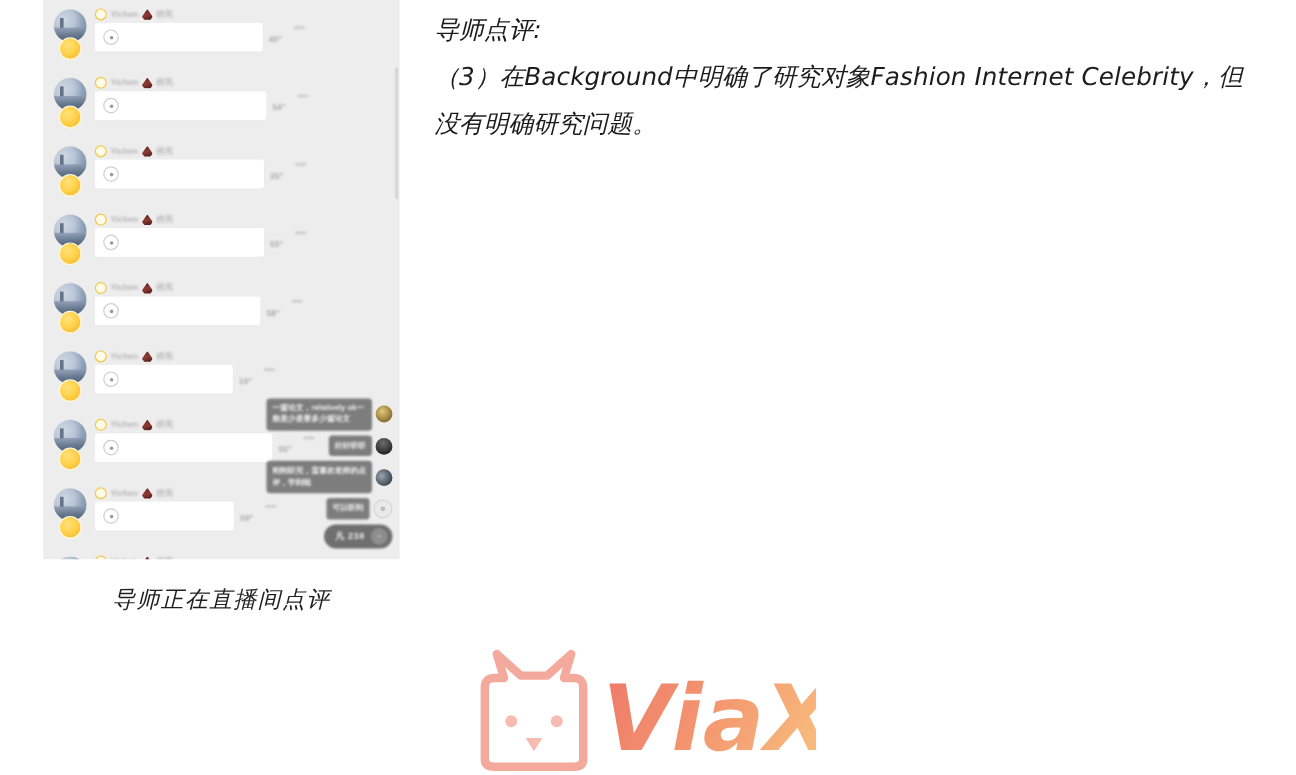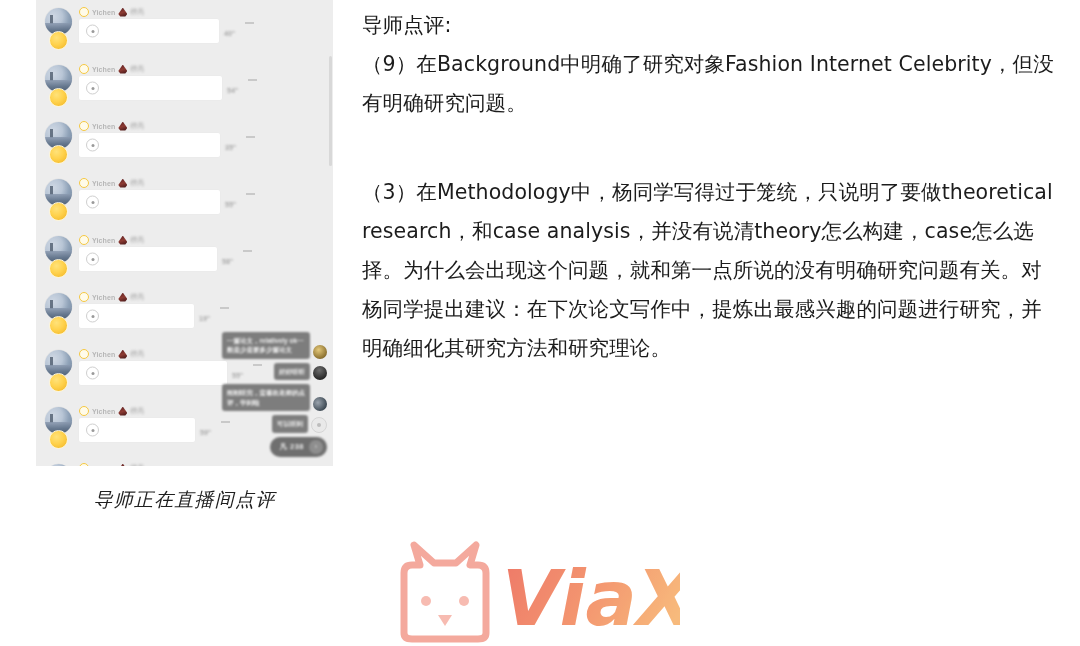--- a/index.html
+++ b/index.html
@@ -148,21 +148,21 @@
   }
 
   
   .r-stack{
     position:absolute;
     right:6px;
     top:332px;
     width:120px;
   }
   .r-line{
-    display:flex;align-items:flex-end;justify-content:flex-end;
+    display:flex;align-items:center;justify-content:flex-end;
     margin-bottom:4px;
     gap:3px;
   }
   .r-bubble{
     background:#7d7d7d;
     color:#efefef;
     border-radius:3px;
     padding:4px 5px;
     font-size:6.5px;
     line-height:1.45;
@@ -213,20 +213,21 @@
   }
 
   
   .right-col{
     position:relative;
     width:730px;
     height:514px;
     flex:0 0 730px;
     padding:6px 24px 0 12px;
     box-sizing:border-box;
+    font-style:italic;
   }
   .doc p{
     margin:0;
     font-size:20.5px;
     line-height:39px;
     color:#1c1c1c;
     font-family:"DejaVu Sans","Liberation Sans",sans-serif;
     letter-spacing:.1px;
   }
   .doc p.indent{ text-indent:0; }
@@ -415,24 +416,23 @@
 
       </div>
     </div>
 
     <div class="caption">导师正在直播间点评</div>
   </div>
 
   <div class="right-col">
     <div class="doc">
       <p>导师点评:</p>
-      <p class="indent">（9）在Background中明确了研究对象Fashion Internet Celebrity，但没有明确研究问题。</p>
+      <p class="indent">（3）在Background中明确了研究对象Fashion Internet Celebrity，但没有明确研究问题。</p>
       <div class="spacer"></div>
       <div class="spacer"></div>
-      <p class="indent">（3）在Methodology中，杨同学写得过于笼统，只说明了要做theoretical research，和case analysis，并没有说清theory怎么构建，case怎么选择。为什么会出现这个问题，就和第一点所说的没有明确研究问题有关。对杨同学提出建议：在下次论文写作中，提炼出最感兴趣的问题进行研究，并明确细化其研究方法和研究理论。</p>
     </div>
   </div>
 
   <div class="watermark">
     <svg viewBox="0 0 290 105" width="290" height="105" aria-hidden="true">
       <defs>
         <linearGradient id="viaxGrad" x1="0" y1="0" x2="1" y2="0.25">
           <stop offset="0%" stop-color="#E8452E"></stop>
           <stop offset="55%" stop-color="#F0703A"></stop>
           <stop offset="100%" stop-color="#F5A04A"></stop>

